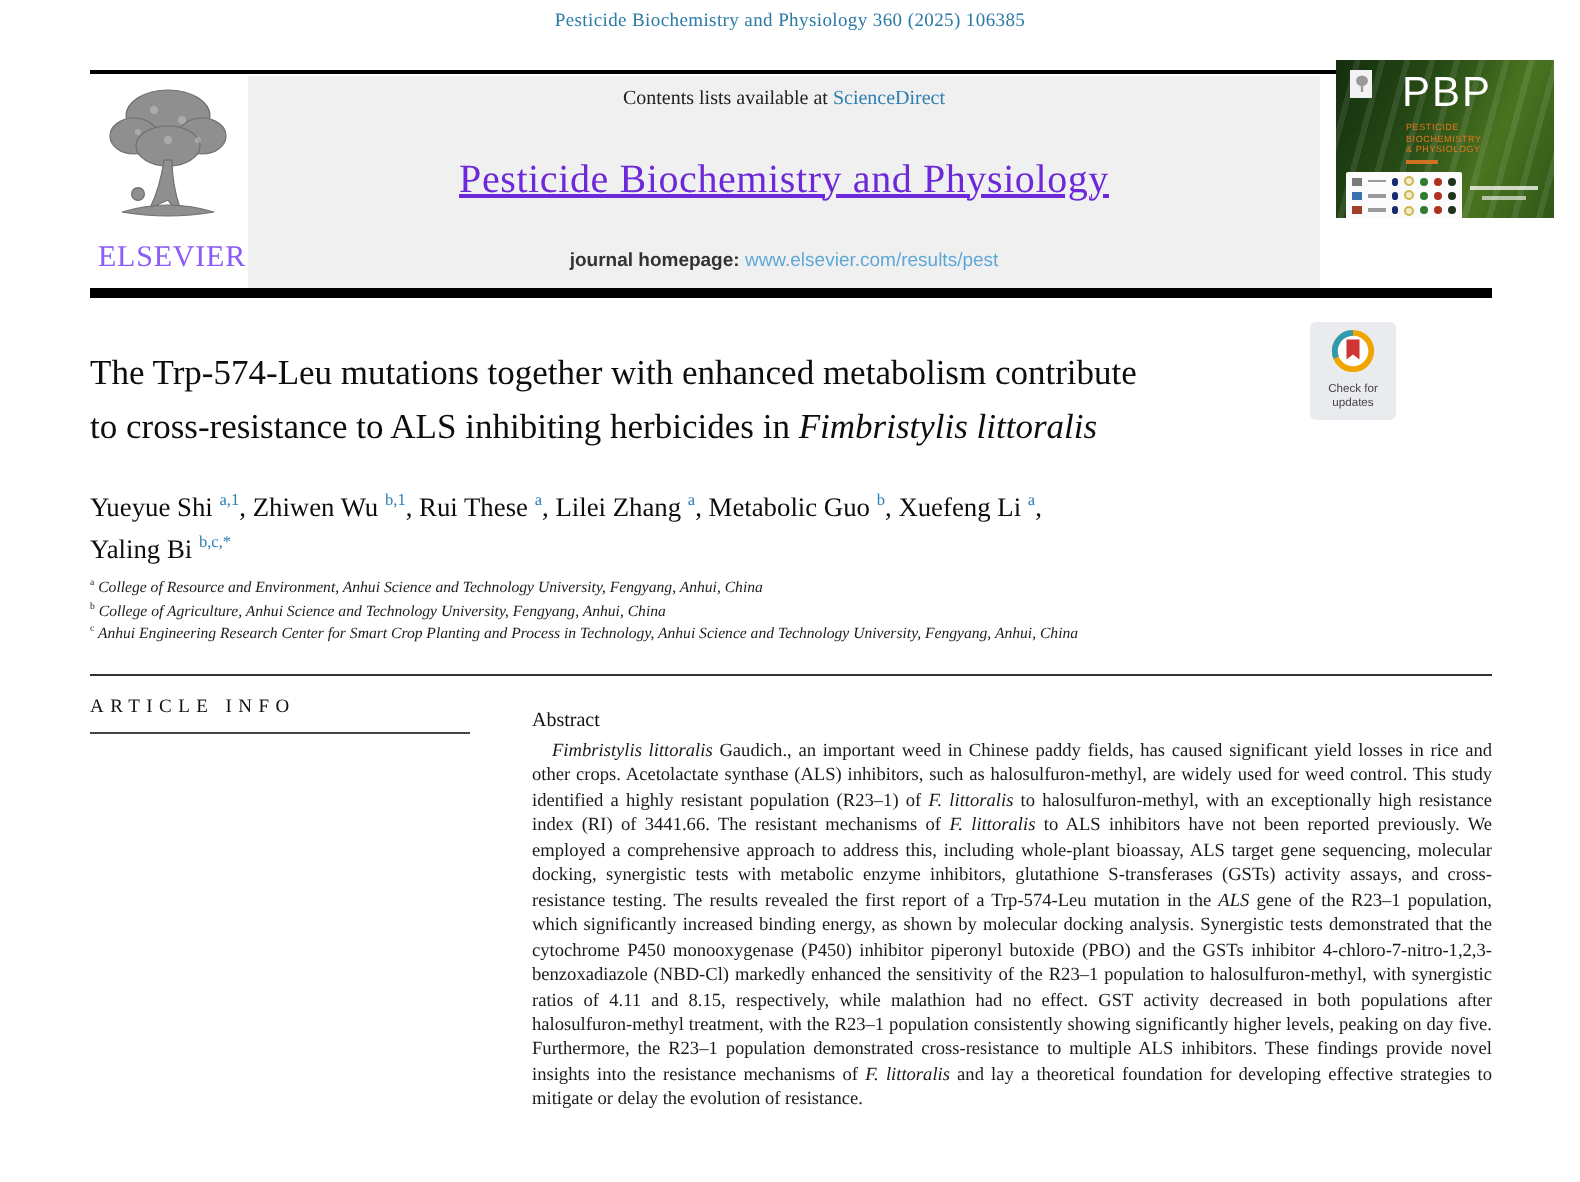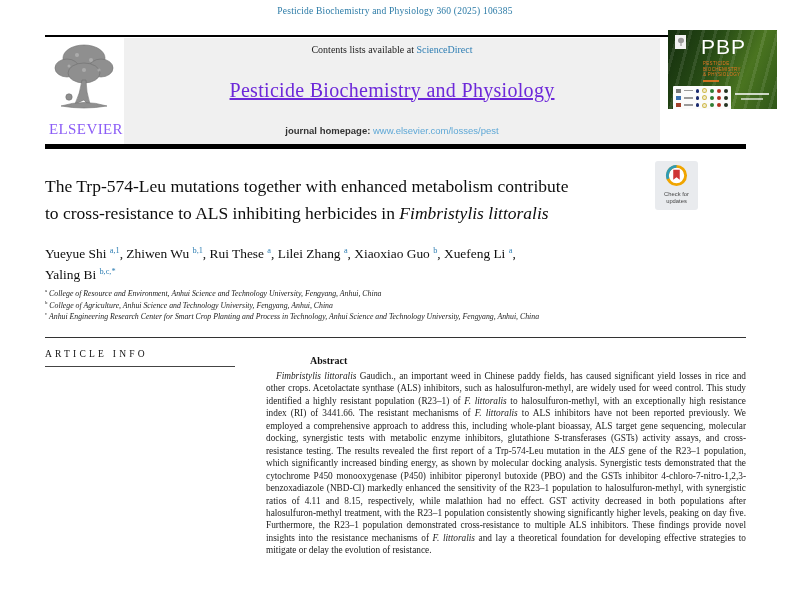--- a/index.html
+++ b/index.html
@@ -73,21 +73,21 @@
   .divider{position:absolute;left:45px;top:337px;width:701px;height:1px;background:#333;}
 
   
   .columns{position:absolute;left:45px;top:349px;width:701px;display:flex;}
   .col-left{width:192px;flex:none;}
   .info-heading{font-size:9.5px;letter-spacing:0.34em;color:#111;}
   .info-rule{width:190px;height:1px;background:#444;margin:7px 0 7px 0;}
   .keywords{font-size:8.8px;line-height:11px;color:#1a1a1a;}
   .keywords span,.keywords i{display:block;}
   .col-right{flex:1;margin-left:29px;}
-  .abstract-heading{font-size:10px;font-weight:bold;margin-top:6px;color:#111;margin-left:44px;}
+  .abstract-heading{font-size:10px;font-weight:normal;margin-top:6px;color:#111;}
   .abstract-text{margin-top:4px;font-size:9.3px;line-height:12.45px;text-align:justify;
                  color:#1a1a1a;text-indent:10px;}
 </style>
 </head>
 <body>
 
 <div class="page">
 
   <div class="citation">Pesticide Biochemistry and Physiology 360 (2025) 106385</div>
 
@@ -113,21 +113,21 @@
           <circle cx="50" cy="30" r="1.5"></circle>
         </g>
       </svg>
     </span>
     <div class="elsevier-word">ELSEVIER</div>
   </div>
 
   <div class="header-box">
     <div class="contents-line"><span>Contents lists available at </span><span class="link-blue">ScienceDirect</span></div>
     <div class="journal-title">Pesticide Biochemistry and Physiology</div>
-    <div class="homepage-line"><span>journal homepage: </span><span class="url-blue">www.elsevier.com/losses/pest</span></div>
+    <div class="homepage-line"><span>journal homepage: </span><span class="url-blue">www.elsevier.com/results/pest</span></div>
   </div>
 
   <div class="cover">
     <div class="cover-emblem">
       <svg width="8" height="11" viewBox="0 0 8 11">
           <ellipse cx="4" cy="3.4" rx="3" ry="2.6" fill="#9a9a9a"></ellipse>
           <rect x="3.4" y="5" width="1.2" height="4" fill="#9a9a9a"></rect>
         </svg>
     </div>
     <div class="cover-abbr">PBP</div>
@@ -190,21 +190,21 @@
         <path d="M12 2.5 A 9.5 9.5 0 0 0 3.2 15.5" fill="none" stroke="#2e9bb5" stroke-width="3"></path>
         <path d="M8.6 6 h6.8 v10.4 l-3.4 -2.6 l-3.4 2.6 z" fill="#cf3535"></path>
       </svg>
     </span>
     <div class="badge-text">
       <span>Check for</span>
       <span>updates</span>
     </div>
   </div>
 
-  <div class="authors"><span>Yueyue Shi </span><sup>a,1</sup><span>, Zhiwen Wu </span><sup>b,1</sup><span>, Rui These </span><sup>a</sup><span>, Lilei Zhang </span><sup>a</sup><span>, Xiaoxiao Guo </span><sup>b</sup><span>, Xuefeng Li </span><sup>a</sup><span>,</span><br><span>Yaling Bi </span><sup>b,c,*</sup></div>
+  <div class="authors"><span>Yueyue Shi </span><sup>a,1</sup><span>, Zhiwen Wu </span><sup>b,1</sup><span>, Rui These </span><sup>a</sup><span>, Lilei Zhang </span><sup>a</sup><span>, Metabolic Guo </span><sup>b</sup><span>, Xuefeng Li </span><sup>a</sup><span>,</span><br><span>Yaling Bi </span><sup>b,c,*</sup></div>
 
   <div class="affils"><sup>a</sup><i> College of Resource and Environment, Anhui Science and Technology University, Fengyang, Anhui, China</i><br><sup>b</sup><i> College of Agriculture, Anhui Science and Technology University, Fengyang, Anhui, China</i><br><sup>c</sup><i> Anhui Engineering Research Center for Smart Crop Planting and Process in Technology, Anhui Science and Technology University, Fengyang, Anhui, China</i></div>
 
   <div class="divider"></div>
 
   <div class="columns">
     <div class="col-left">
       <div class="info-heading">ARTICLE INFO</div>
       <div class="info-rule"></div>
     </div>

